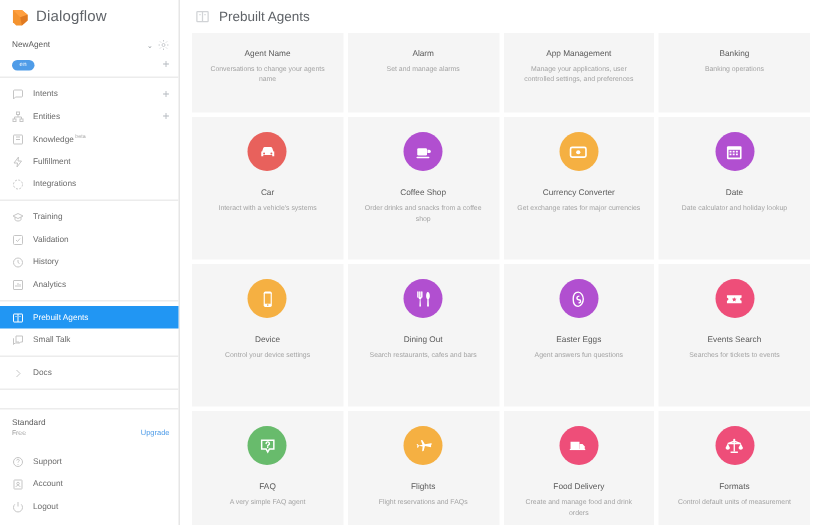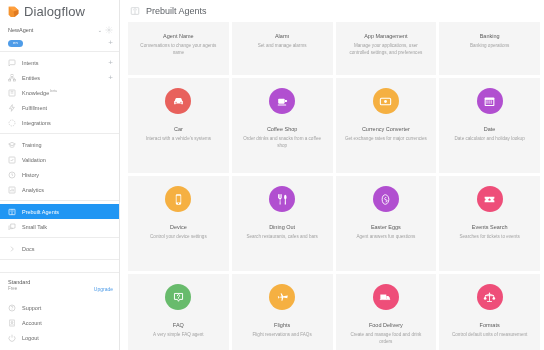--- a/index.html
+++ b/index.html
@@ -17,21 +17,21 @@
     width:120px;height:350px;background:#ffffff;
     border-right:1px solid #e6e6e6;
     display:flex;flex-direction:column;
     box-sizing:border-box;flex:0 0 120px;
   }
   .logo-row{
     display:flex;align-items:center;gap:4px;
     padding:6px 0 6px 7px;height:22px;box-sizing:border-box;
   }
   .logo-mark{width:13px;height:13px;position:relative;flex:0 0 13px;}
-  .logo-text{font-size:13px;color:#5f6368;letter-spacing:.1px;}
+  .logo-text{font-size:10px;color:#5f6368;letter-spacing:.1px;}
 
   .agent-row{
     display:flex;align-items:center;
     padding:4px 6px 3px 8px;gap:3px;
   }
   .agent-name{font-size:5.5px;color:#5b5b5b;flex:1;}
   .caret{color:#9aa0a6;font-size:5px;}
   .gear{width:8px;height:8px;opacity:.55;}
 
   .lang-row{

